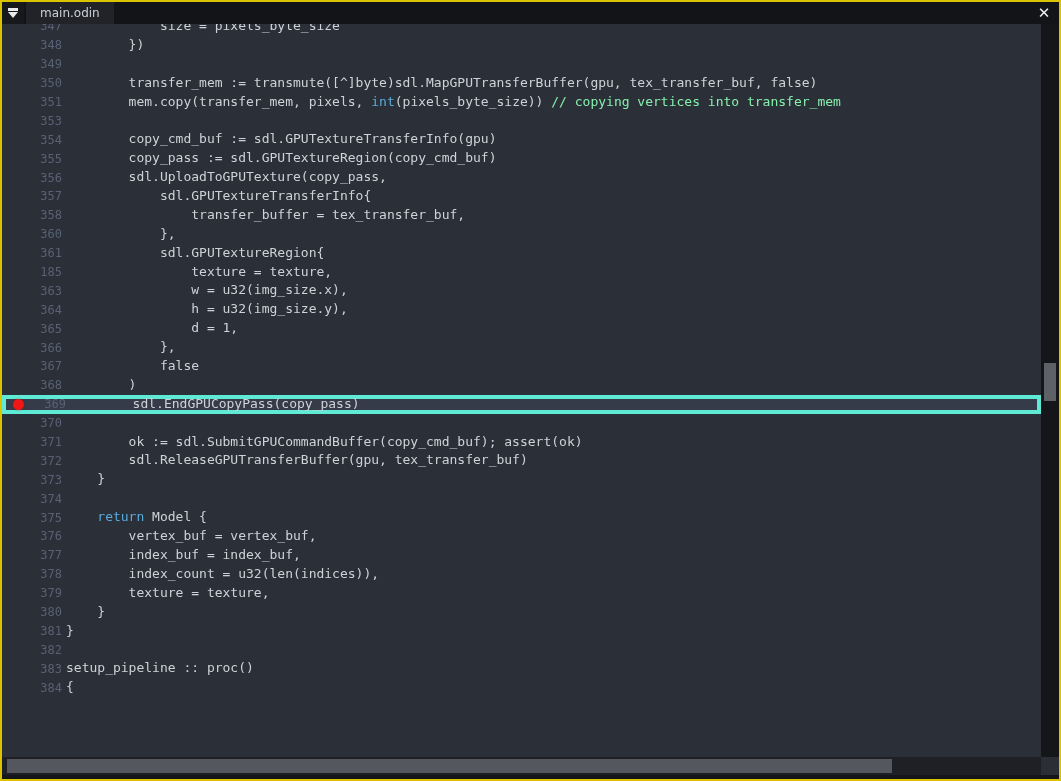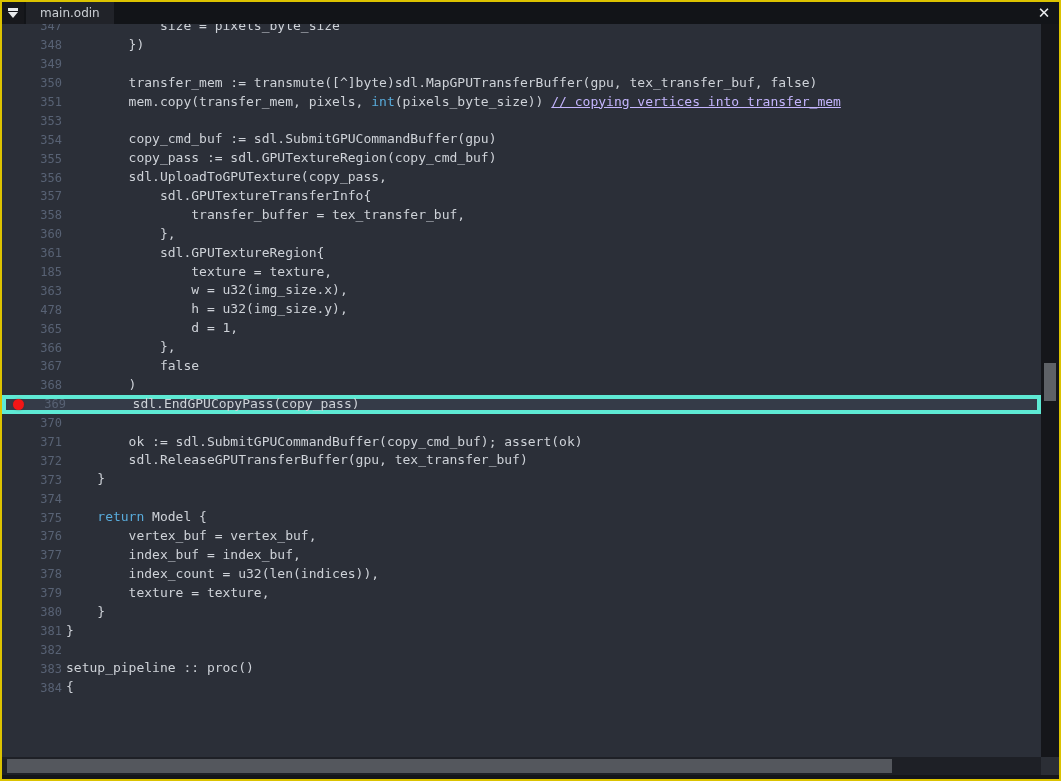--- a/index.html
+++ b/index.html
@@ -67,21 +67,21 @@
   }
   .ln{
     width:36px;flex:0 0 auto;text-align:right;
     color:#586274;font-size:12px;
   }
   .code{
     margin:0;padding:0 0 0 4px;font:13px/18.9px "DejaVu Sans Mono","Liberation Mono",monospace;
     color:#ced2d8;white-space:pre;
   }
   .tk-k{color:#58abdb;}
-  .tk-c{color:#c4b5fd;text-decoration:underline;}
+  .tk-c{color:#86efac;}
   
   .vscroll{
     position:absolute;top:22px;right:0;width:18px;height:733px;
     background:#15161a;
   }
   .vthumb{
     position:absolute;left:3px;width:12px;top:339px;height:38px;
     background:#5e6166;
   }
   .hscroll{
@@ -117,30 +117,30 @@
   </div>
 
   <div class="editor">
     <div class="lines" id="lines">
         <div class="row"><span class="bp-cell"></span><span class="ln">347</span><pre class="code"><span>            size = pixels_byte_size</span></pre></div>
         <div class="row"><span class="bp-cell"></span><span class="ln">348</span><pre class="code"><span>        })</span></pre></div>
         <div class="row"><span class="bp-cell"></span><span class="ln">349</span><pre class="code"></pre></div>
         <div class="row"><span class="bp-cell"></span><span class="ln">350</span><pre class="code"><span>        transfer_mem := transmute([^]byte)sdl.MapGPUTransferBuffer(gpu, tex_transfer_buf, false)</span></pre></div>
         <div class="row"><span class="bp-cell"></span><span class="ln">351</span><pre class="code"><span>        mem.copy(transfer_mem, pixels, </span><span class="tk-k">int</span><span>(pixels_byte_size)) </span><span class="tk-c">// copying vertices into transfer_mem</span></pre></div>
         <div class="row"><span class="bp-cell"></span><span class="ln">353</span><pre class="code"></pre></div>
-        <div class="row"><span class="bp-cell"></span><span class="ln">354</span><pre class="code"><span>        copy_cmd_buf := sdl.SubmitGPUCommandBuffer(gpu)</span></pre></div>
+        <div class="row"><span class="bp-cell"></span><span class="ln">354</span><pre class="code"><span>        copy_cmd_buf := sdl.GPUTextureTransferInfo(gpu)</span></pre></div>
         <div class="row"><span class="bp-cell"></span><span class="ln">355</span><pre class="code"><span>        copy_pass := sdl.GPUTextureRegion(copy_cmd_buf)</span></pre></div>
         <div class="row"><span class="bp-cell"></span><span class="ln">356</span><pre class="code"><span>        sdl.UploadToGPUTexture(copy_pass,</span></pre></div>
         <div class="row"><span class="bp-cell"></span><span class="ln">357</span><pre class="code"><span>            sdl.GPUTextureTransferInfo{</span></pre></div>
         <div class="row"><span class="bp-cell"></span><span class="ln">358</span><pre class="code"><span>                transfer_buffer = tex_transfer_buf,</span></pre></div>
         <div class="row"><span class="bp-cell"></span><span class="ln">360</span><pre class="code"><span>            },</span></pre></div>
         <div class="row"><span class="bp-cell"></span><span class="ln">361</span><pre class="code"><span>            sdl.GPUTextureRegion{</span></pre></div>
         <div class="row"><span class="bp-cell"></span><span class="ln">185</span><pre class="code"><span>                texture = texture,</span></pre></div>
         <div class="row"><span class="bp-cell"></span><span class="ln">363</span><pre class="code"><span>                w = u32(img_size.x),</span></pre></div>
-        <div class="row"><span class="bp-cell"></span><span class="ln">478</span><pre class="code"><span>                h = u32(img_size.y),</span></pre></div>
+        <div class="row"><span class="bp-cell"></span><span class="ln">364</span><pre class="code"><span>                h = u32(img_size.y),</span></pre></div>
         <div class="row"><span class="bp-cell"></span><span class="ln">365</span><pre class="code"><span>                d = 1,</span></pre></div>
         <div class="row"><span class="bp-cell"></span><span class="ln">366</span><pre class="code"><span>            },</span></pre></div>
         <div class="row"><span class="bp-cell"></span><span class="ln">367</span><pre class="code"><span>            false</span></pre></div>
         <div class="row"><span class="bp-cell"></span><span class="ln">368</span><pre class="code"><span>        )</span></pre></div>
         <div class="row hl"><span class="bp-cell"><span class="bp-dot"></span></span><span class="ln">369</span><pre class="code"><span>        sdl.EndGPUCopyPass(copy_pass)</span></pre></div>
         <div class="row"><span class="bp-cell"></span><span class="ln">370</span><pre class="code"></pre></div>
         <div class="row"><span class="bp-cell"></span><span class="ln">371</span><pre class="code"><span>        ok := sdl.SubmitGPUCommandBuffer(copy_cmd_buf); assert(ok)</span></pre></div>
         <div class="row"><span class="bp-cell"></span><span class="ln">372</span><pre class="code"><span>        sdl.ReleaseGPUTransferBuffer(gpu, tex_transfer_buf)</span></pre></div>
         <div class="row"><span class="bp-cell"></span><span class="ln">373</span><pre class="code"><span>    }</span></pre></div>
         <div class="row"><span class="bp-cell"></span><span class="ln">374</span><pre class="code"></pre></div>

